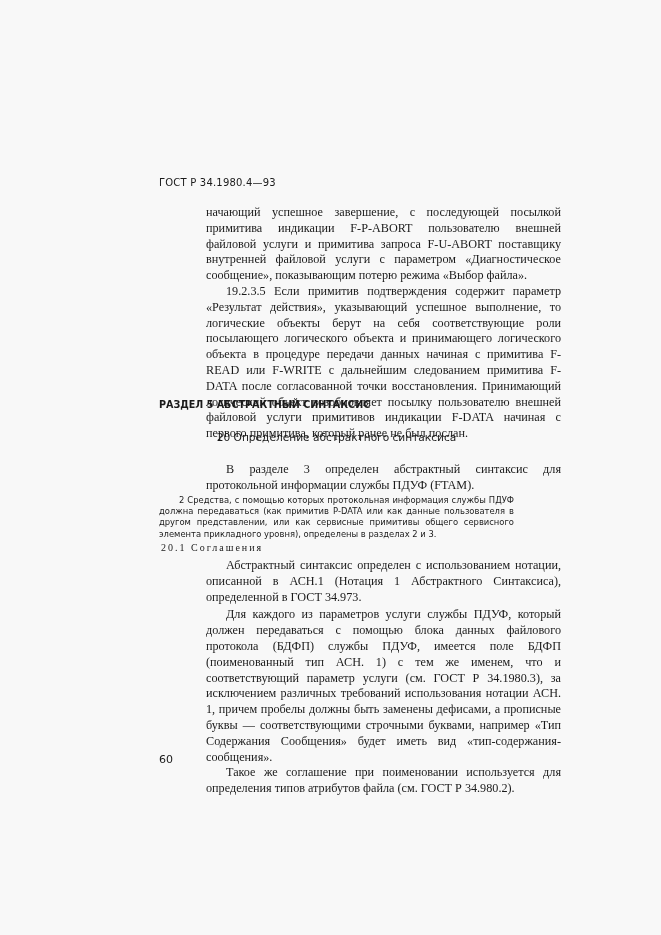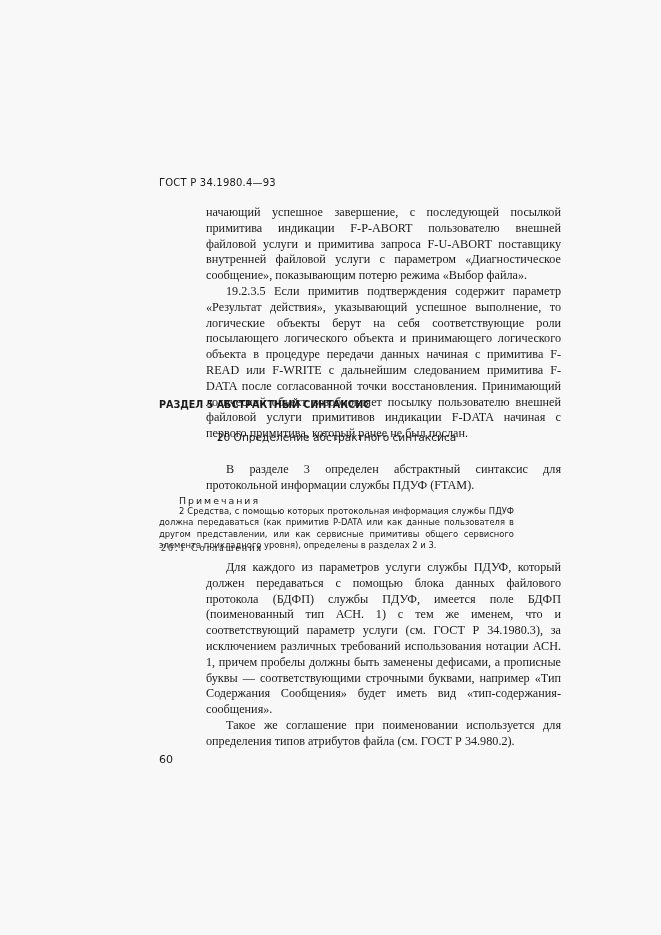--- a/index.html
+++ b/index.html
@@ -36,25 +36,25 @@
 
   <div class="section" style="top:399px;">РАЗДЕЛ 5 АБСТРАКТНЫЙ СИНТАКСИС</div>
 
   <div class="subsection" style="top:431px;">20 Определение абстрактного синтаксиса</div>
 
   <div class="block" style="top:462px;">
     <p class="indent">В разделе 3 определен абстрактный синтаксис для протокольной информации службы ПДУФ (FTAM).</p>
   </div>
 
   <div class="notes" style="top:495px;">
-    <p class="indent spaced">Примечания</p>
     <p class="indent">2 Средства, с помощью которых протокольная информация службы ПДУФ должна передаваться (как примитив P-DATA или как данные пользователя в другом представлении, или как сервисные примитивы общего сервисного элемента прикладного уровня), определены в разделах 2 и 3.</p>
   </div>
 
   <div class="heading201">20.1 Соглашения</div>
 
   <div class="block" style="top:558px;">
+    <p class="indent">Абстрактный синтаксис определен с использованием нотации, описанной в АСН.1 (Нотация 1 Абстрактного Синтаксиса), определенной в ГОСТ 34.973.</p>
     <p class="indent" style="margin-top:2px;">Для каждого из параметров услуги службы ПДУФ, который должен передаваться с помощью блока данных файлового протокола (БДФП) службы ПДУФ, имеется поле БДФП (поименованный тип АСН. 1) с тем же именем, что и соответствующий параметр услуги (см. ГОСТ Р 34.1980.3), за исключением различных требований использования нотации АСН. 1, причем пробелы должны быть заменены дефисами, а прописные буквы — соответствующими строчными буквами, например «Тип Содержания Сообщения» будет иметь вид «тип-содержания-сообщения».</p>
     <p class="indent">Такое же соглашение при поименовании используется для определения типов атрибутов файла (см. ГОСТ Р 34.980.2).</p>
   </div>
 
   <div class="pageno">60</div>
 </div>
 
 </body></html>

